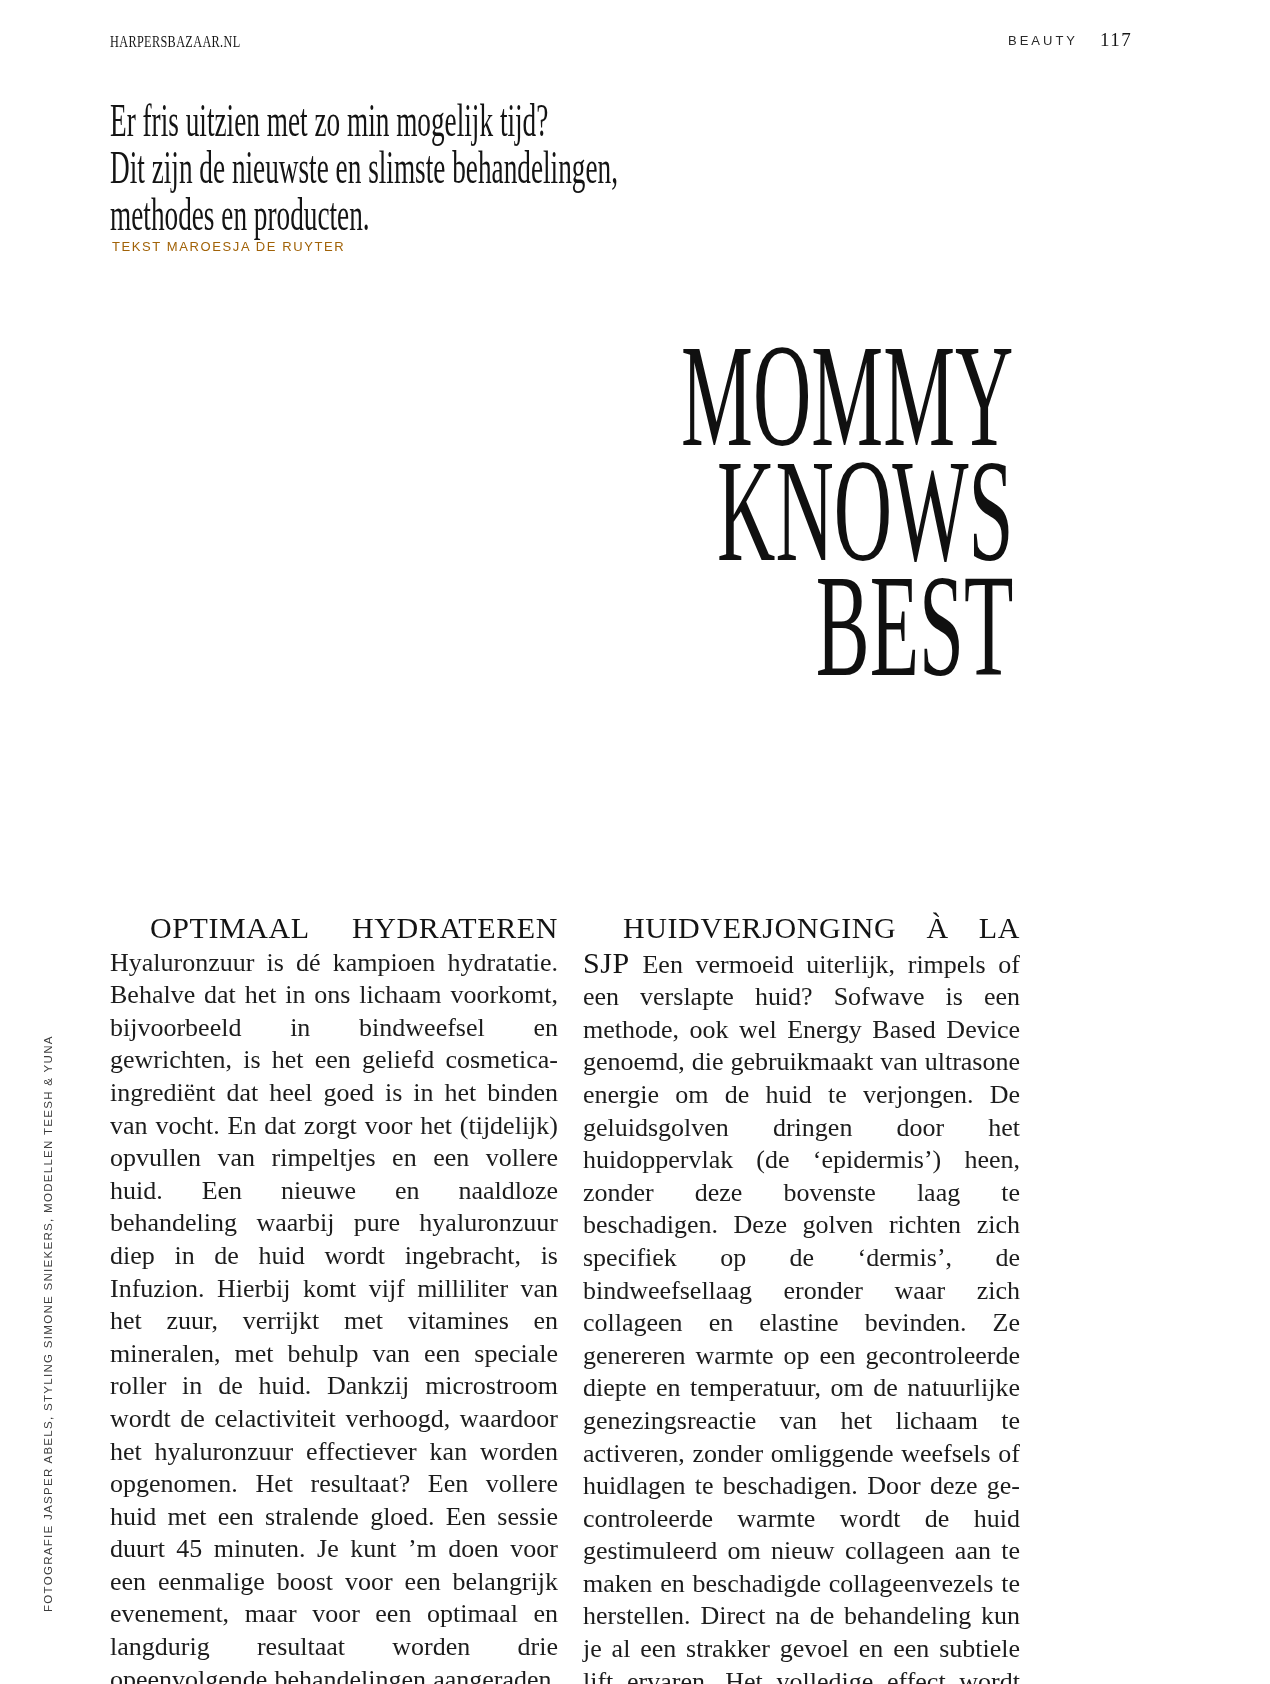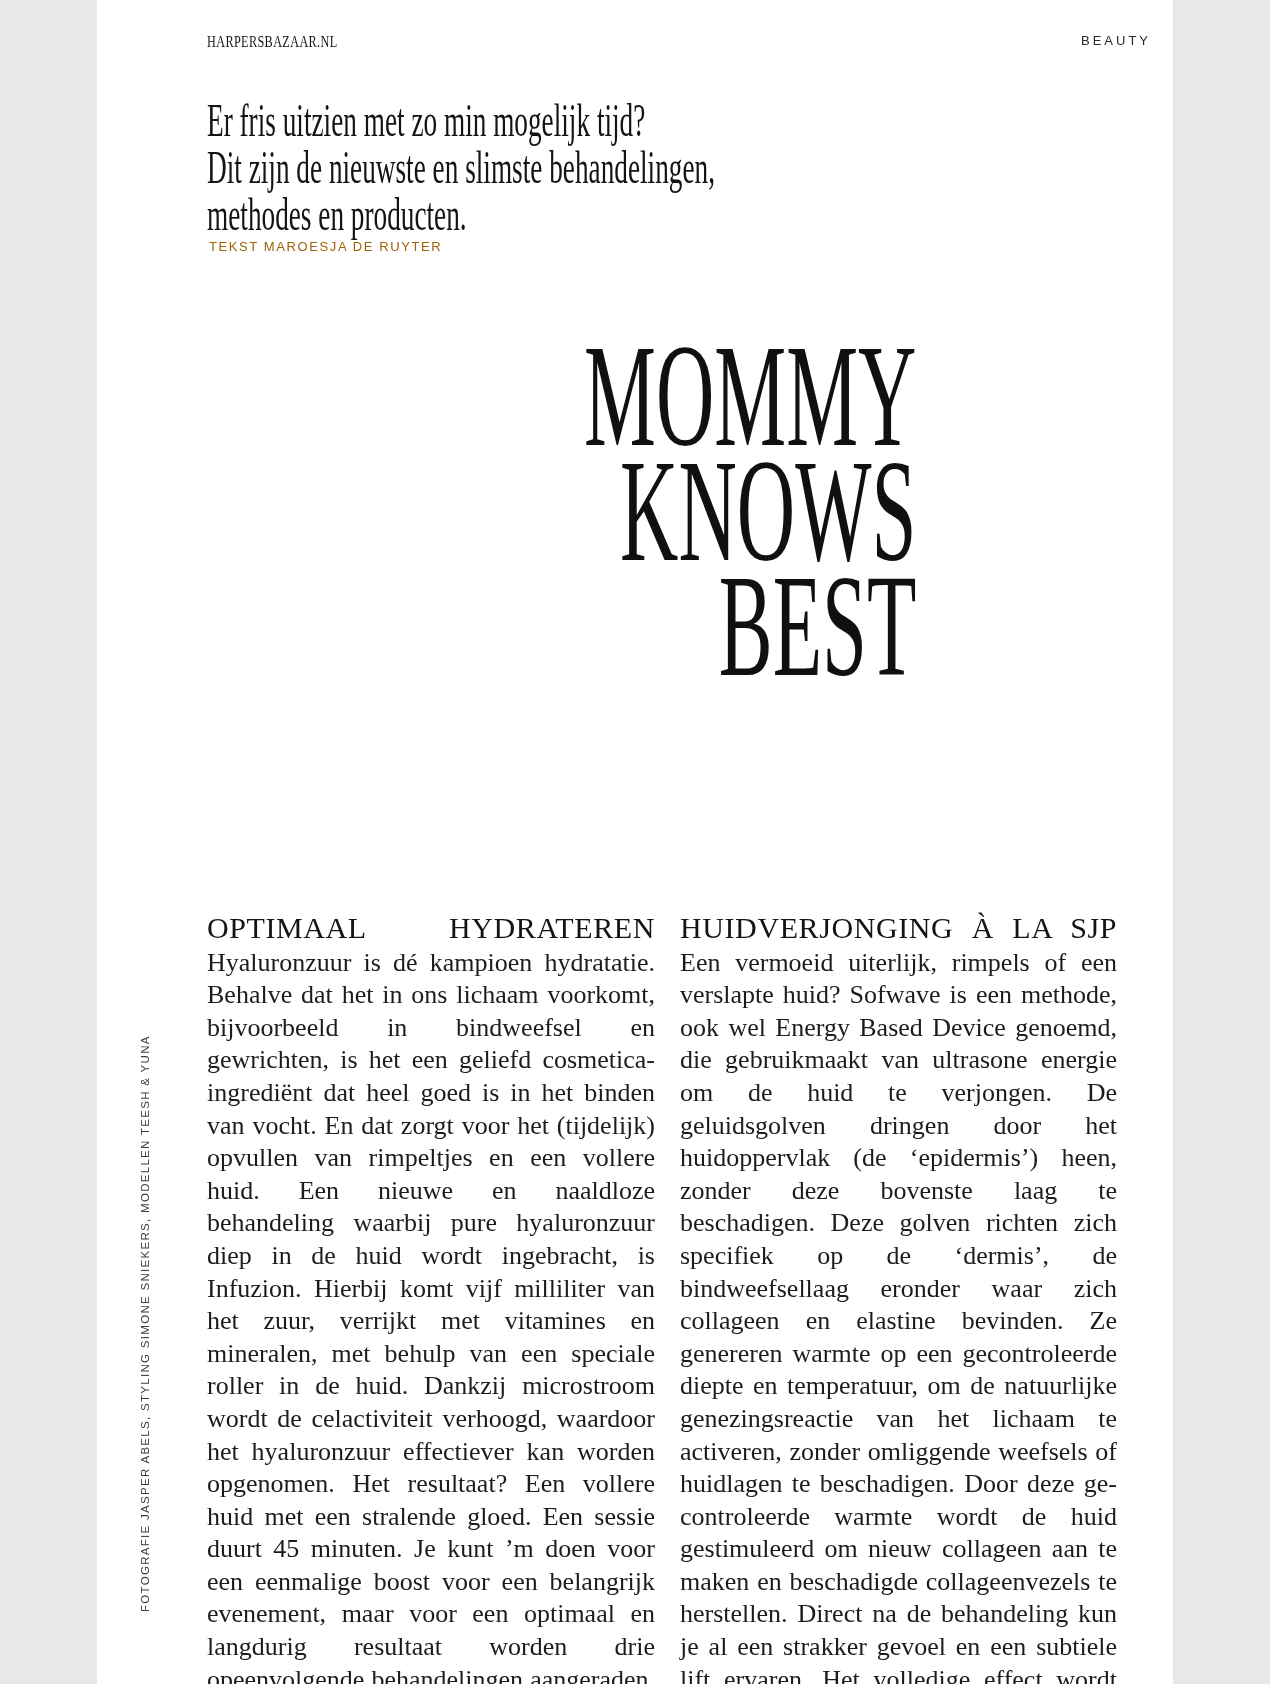--- a/index.html
+++ b/index.html
@@ -1,28 +1,28 @@
 <!DOCTYPE html>
 <html><head>
 <meta charset="utf-8">
 <style>
   html,body { margin:0; padding:0; background:#e8e8e8; }
   .page {
-    position:relative; width:1076px; height:1684px; margin:0 auto;
+    position:relative; width:1270px; height:1684px; margin:0 auto;
     background:#ffffff; overflow:hidden;
     font-family:"Liberation Serif", serif; color:#1b1b1b;
   }
   
   .site-label {
     position:absolute; left:110px; top:32px;
     font-family:"Liberation Serif", serif; font-size:17px; letter-spacing:0.5px;
     transform:scaleX(0.72); transform-origin:0 50%; white-space:nowrap; color:#161616;
   }
   .section-label {
-    position:absolute; left:984px; top:33px;
+    position:absolute; left:1008px; top:33px;
     font-family:"Liberation Sans", sans-serif; font-size:13px; letter-spacing:3px; color:#2a2a2a;
   }
   .page-number {
     position:absolute; left:1100px; top:29px;
     font-size:19px; letter-spacing:1.5px; color:#161616;text-align:right;
   }
   
   .intro {
     position:absolute; left:110px; top:97px;
     font-size:47px; line-height:47px; font-weight:400; color:#141414;
@@ -40,21 +40,21 @@
   }
   
   .col {
     position:absolute; top:912px; text-align:justify;
     font-size:26px; line-height:32.6px; color:#1c1c1c;
   }
   .col-left  { left:110px; width:448px; }
   .col-right { left:583px; width:437px; }
   .col p { margin:0; }
   .runin {
-    font-size:30px; letter-spacing:0.6px; word-spacing:10px; color:#141414;
+    font-size:30px; letter-spacing:0.6px; word-spacing:10px; color:#141414;margin-left:40px;
   }
   
   .vcredit {
     position:absolute; left:42px; top:1040px; width:572px;
     transform:rotate(-90deg) translateX(-572px); transform-origin:0 0;
     font-family:"Liberation Sans", sans-serif; font-size:11.5px;
     letter-spacing:1.3px; color:#3c3c3c; white-space:nowrap;
   }
 </style>
 </head>

